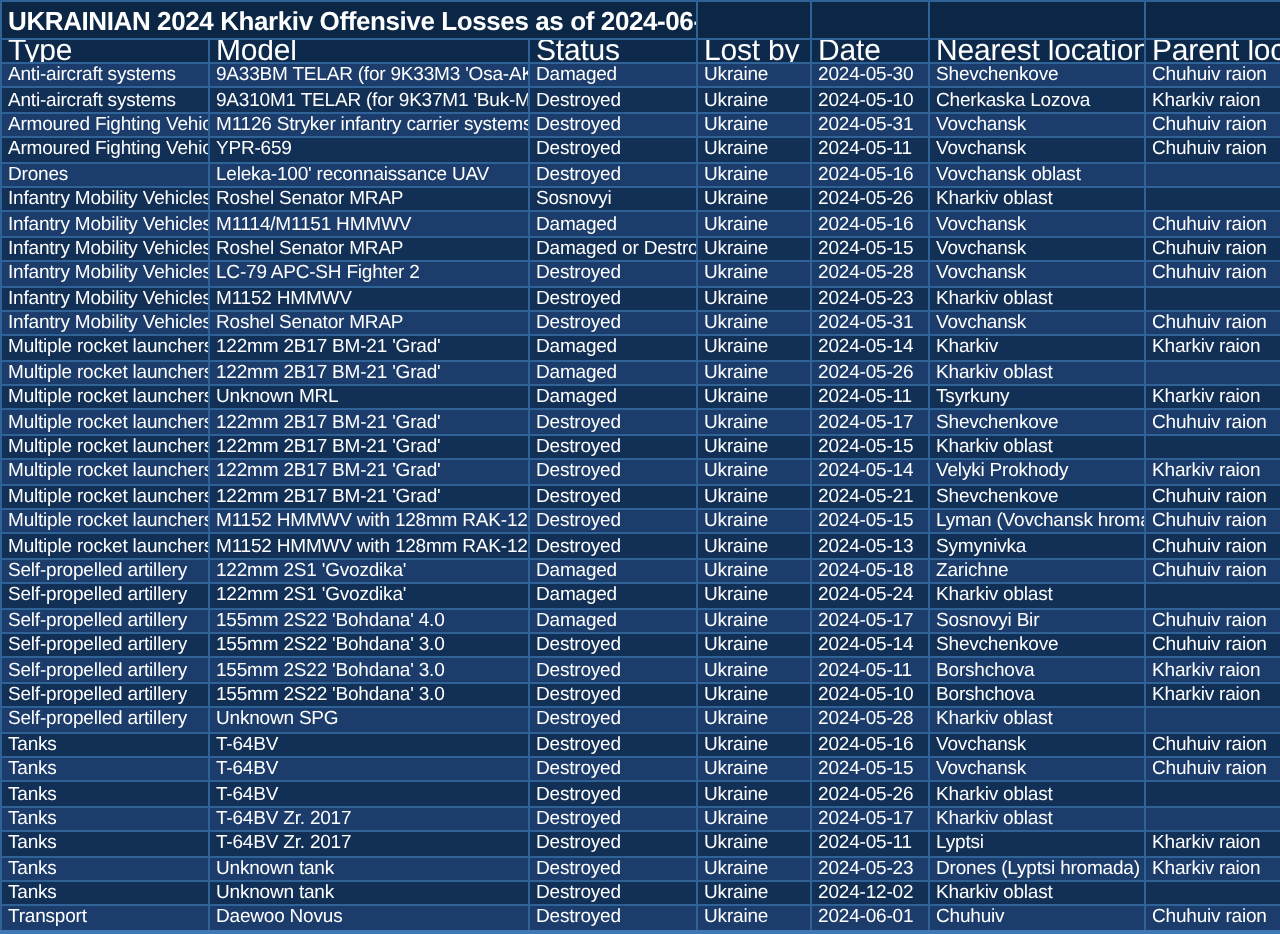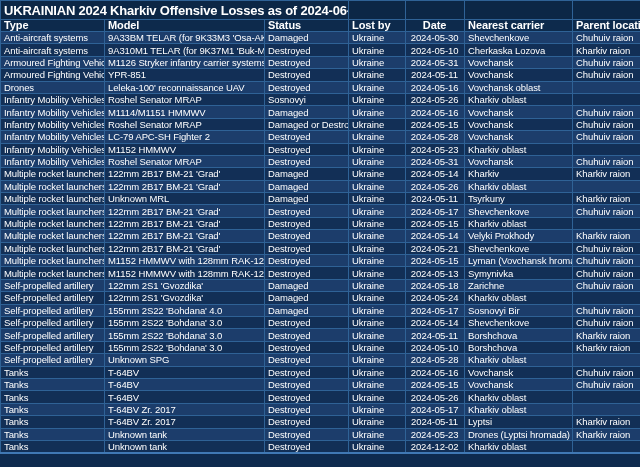--- a/index.html
+++ b/index.html
@@ -48,27 +48,27 @@
   tr.title-row td {
     height: 18px;
     background: var(--title-bg);
     font-size: 13px;
     font-weight: bold;
     letter-spacing: -0.2px;
     padding-left: 3px;
   }
   tr.header-row th {
     background: var(--header-bg);
-    font-weight: bold;
-    font-size: 11px;
+    font-weight: normal;
+    font-size: 15px;
     height: 11px;
   }
   tr.data-row.light td { background: var(--row-light); }
   tr.data-row.dark  td { background: var(--row-dark); }
-  td.col-date, th.col-date { text-align: center; padding-right: 4px; }
+  td.col-date, th.col-date { text-align: left; padding-right: 4px; }
 </style>
 </head>
 <body>
 
 <div class="sheet" style="--title-bg: #0c2746; --header-bg: #0d2a4c; --row-light: #1c3d6b; --row-dark: #122f56; --gridline: #2f6296; --bottom-border: #4078b4; --text: #ffffff;">
   <table class="losses">
     <colgroup>
       <col class="c0">
         <col class="c1">
         <col class="c2">
@@ -84,21 +84,21 @@
         <td></td>
         <td></td>
         <td></td>
       </tr>
       <tr class="header-row">
           <th class="col-type">Type</th>
           <th class="col-model">Model</th>
           <th class="col-status">Status</th>
           <th class="col-lost_by">Lost by</th>
           <th class="col-date">Date</th>
-          <th class="col-nearest_location">Nearest carrier</th>
+          <th class="col-nearest_location">Nearest location</th>
           <th class="col-parent_location">Parent location</th>
         </tr>
     </thead>
     <tbody>
         <tr class="data-row light">
           <td class="col-type">Anti-aircraft systems</td>
           <td class="col-model">9A33BM TELAR (for 9K33M3 'Osa-AKM')</td>
           <td class="col-status">Damaged</td>
           <td class="col-lost_by">Ukraine</td>
           <td class="col-date">2024-05-30</td>
@@ -118,21 +118,21 @@
           <td class="col-type">Armoured Fighting Vehicles</td>
           <td class="col-model">M1126 Stryker infantry carrier systems</td>
           <td class="col-status">Destroyed</td>
           <td class="col-lost_by">Ukraine</td>
           <td class="col-date">2024-05-31</td>
           <td class="col-nearest_location">Vovchansk</td>
           <td class="col-parent_location">Chuhuiv raion</td>
         </tr>
         <tr class="data-row dark">
           <td class="col-type">Armoured Fighting Vehicles</td>
-          <td class="col-model">YPR-851</td>
+          <td class="col-model">YPR-659</td>
           <td class="col-status">Destroyed</td>
           <td class="col-lost_by">Ukraine</td>
           <td class="col-date">2024-05-11</td>
           <td class="col-nearest_location">Vovchansk</td>
           <td class="col-parent_location">Chuhuiv raion</td>
         </tr>
         <tr class="data-row light">
           <td class="col-type">Drones</td>
           <td class="col-model">Leleka-100' reconnaissance UAV</td>
           <td class="col-status">Destroyed</td>
@@ -394,16 +394,25 @@
           <td class="col-parent_location">Kharkiv raion</td>
         </tr>
         <tr class="data-row dark">
           <td class="col-type">Tanks</td>
           <td class="col-model">Unknown tank</td>
           <td class="col-status">Destroyed</td>
           <td class="col-lost_by">Ukraine</td>
           <td class="col-date">2024-12-02</td>
           <td class="col-nearest_location">Kharkiv oblast</td>
           <td class="col-parent_location"></td>
+        </tr>
+        <tr class="data-row light">
+          <td class="col-type">Transport</td>
+          <td class="col-model">Daewoo Novus</td>
+          <td class="col-status">Destroyed</td>
+          <td class="col-lost_by">Ukraine</td>
+          <td class="col-date">2024-06-01</td>
+          <td class="col-nearest_location">Chuhuiv</td>
+          <td class="col-parent_location">Chuhuiv raion</td>
         </tr>
       </tbody>
   </table>
 </div>
 
 </body></html>

